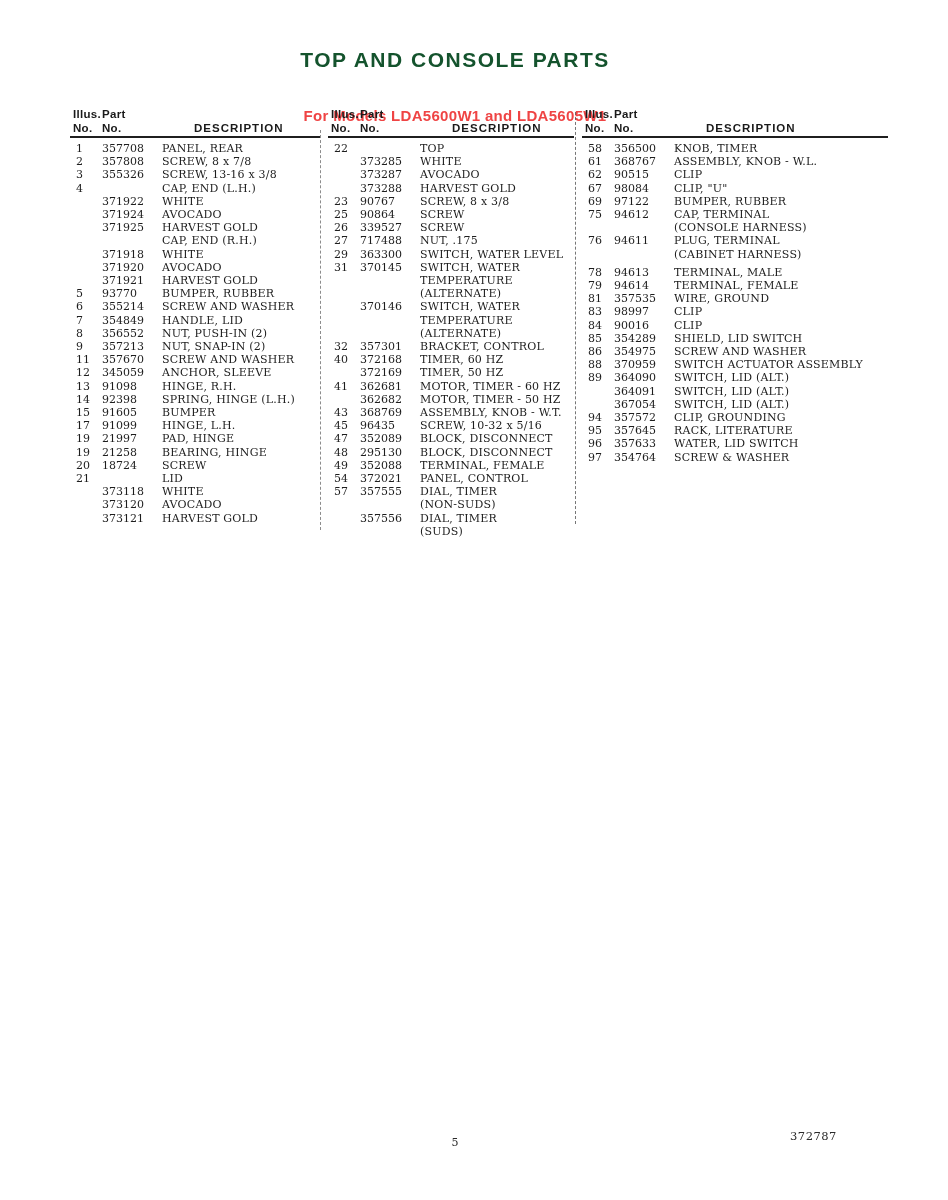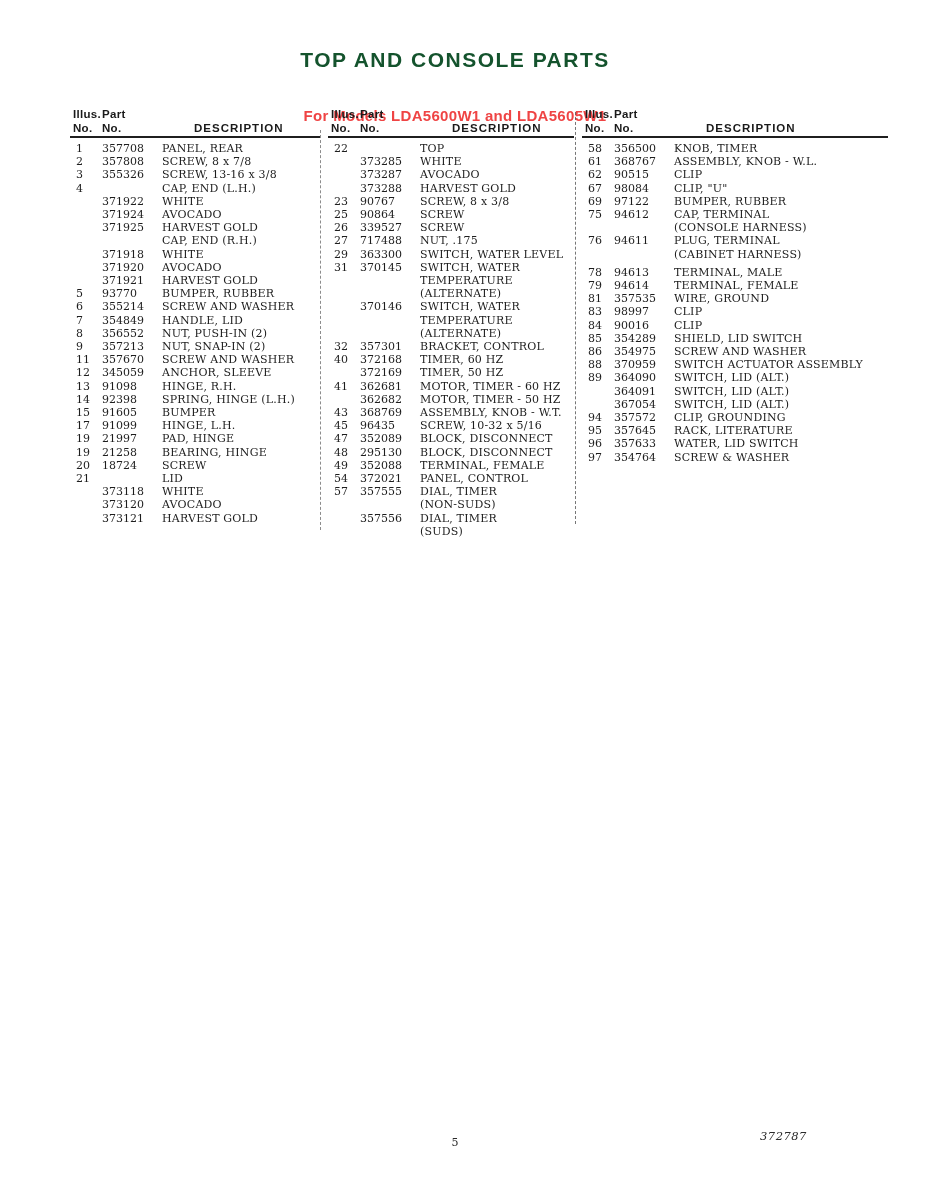--- a/index.html
+++ b/index.html
@@ -46,22 +46,22 @@
   .cell.illus{padding-left:6px;}
   .cell.desc{letter-spacing:0.2px;}
   .v-sep{position:absolute;width:0;}
   .v-sep-1{left:320px;top:130px;height:400px;border-left:1px dashed rgba(45,45,45,0.55);}
   .v-sep-2{left:575px;top:112px;height:412px;border-left:1px dashed rgba(45,45,45,0.65);}
   .page-number{
     position:absolute;top:1136px;left:60px;width:790px;text-align:center;
     font-size:11px;color:#2a2a2a;
   }
   .doc-number{
-    position:absolute;top:1129px;left:760px;
-    font-size:11.5px;font-style:italic;color:#2a2a2a;letter-spacing:0.5px;
+    position:absolute;top:1129px;left:790px;
+    font-size:11.5px;color:#2a2a2a;letter-spacing:0.5px;
   }
 </style>
 </head>
 <body>
 
 <div class="page-title">TOP AND CONSOLE PARTS</div>
 <div class="page-subtitle">For Models LDA5600W1 and LDA5605W1</div>
 
 <div class="parts-col col-0">
   <div class="hdr">

